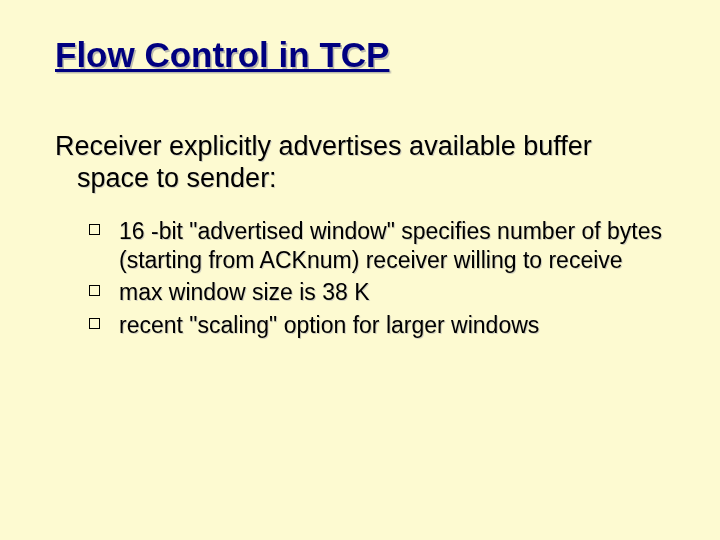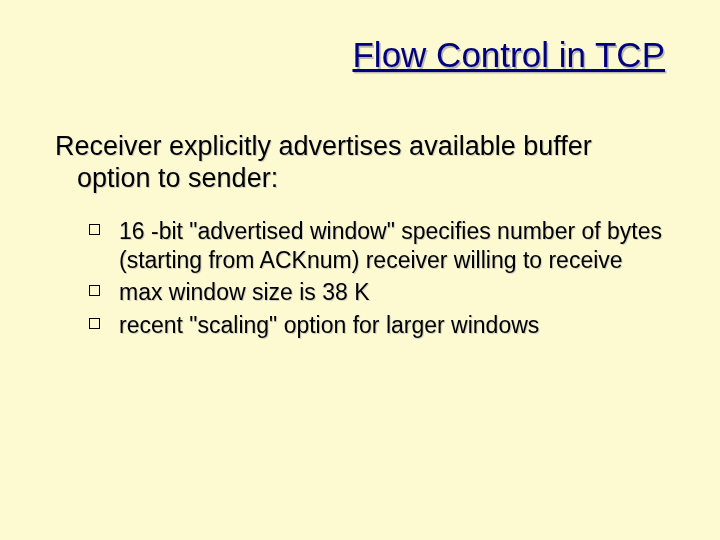--- a/index.html
+++ b/index.html
@@ -11,23 +11,23 @@
     font-family: Arial, Helvetica, sans-serif;
     color: #000;
   }
   .slide {
     width: 720px;
     height: 540px;
     box-sizing: border-box;
     padding: 35px 55px 0 55px;
   }
   .title {
-    text-align: right;
+    text-align: left;
     font-size: 35px;
-    font-weight: normal;
+    font-weight: bold;
     color: #000080;
     text-decoration: underline;
     text-shadow: 1.5px 1.5px 0 rgba(160,160,160,0.7);
     margin-bottom: 55px;
   }
   .lead {
     font-size: 27px;
     line-height: 1.2;
     margin-bottom: 22px;
     padding-left: 0;
@@ -65,21 +65,21 @@
   }
 </style>
 </head>
 <body>
 
 <div class="slide">
   <div class="title">Flow Control in TCP</div>
 
   <div class="lead">
     <span>Receiver explicitly advertises available buffer</span>
-    <span class="rest">option to sender:</span>
+    <span class="rest">space to sender:</span>
   </div>
 
   <ul class="bullets">
     <li>16 -bit "advertised window" specifies number of bytes (starting from ACKnum) receiver willing to receive</li>
     <li>max window size is 38 K</li>
     <li>recent "scaling" option for larger windows</li>
   </ul>
 </div>
 
 </body></html>

